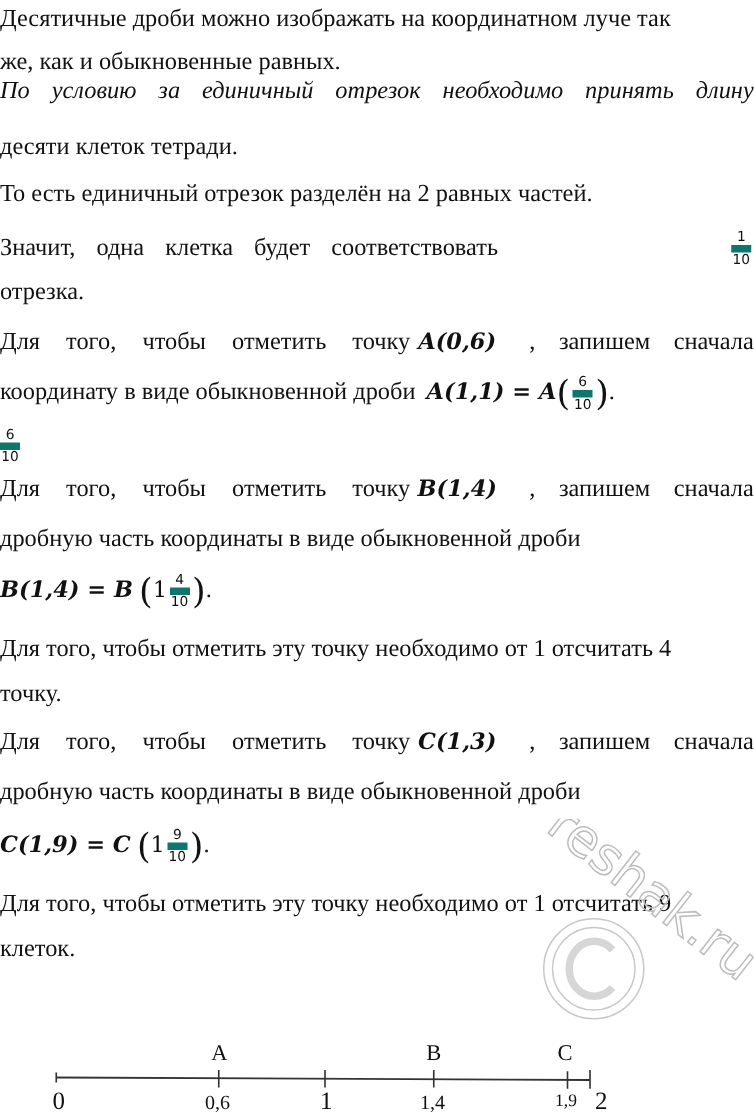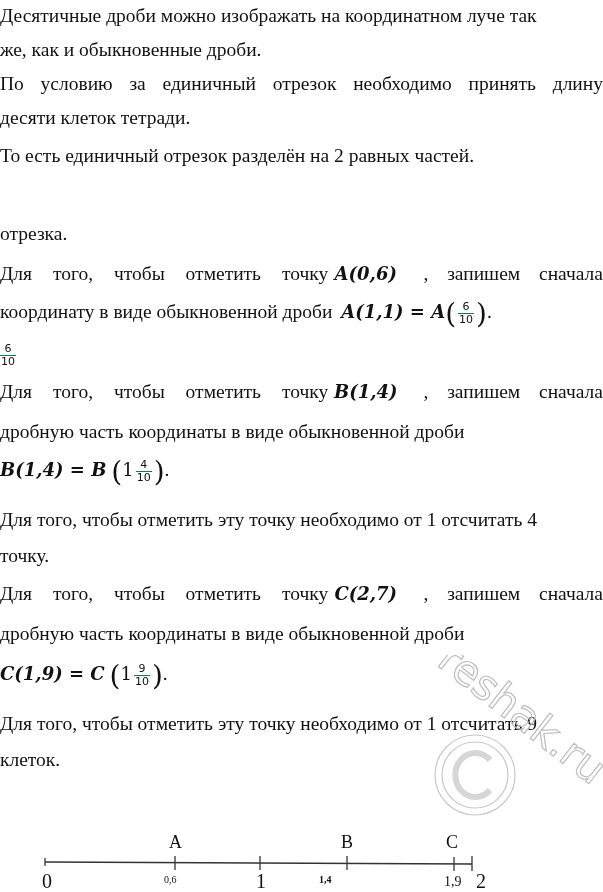--- a/index.html
+++ b/index.html
@@ -4,40 +4,41 @@
 <style>
   html, body { margin:0; padding:0; background:#ffffff; }
   body { width:603px; height:892px; position:relative; overflow:hidden;
          font-family:"Liberation Serif", serif; color:#111; }
   .p { position:absolute; left:0; width:603px; font-size:19.5px; line-height:24px; white-space:nowrap; }
   .j { display:flex; justify-content:space-between; }
   .m { font-family:"DejaVu Serif", serif; font-style:italic; font-size:18px;font-weight:bold; }
   .mn { font-family:"DejaVu Serif", serif; font-size:18px; }
   .frac { display:inline-flex; flex-direction:column; align-items:center; vertical-align:middle; font-family:"DejaVu Sans", sans-serif; font-size:11px; line-height:12px; margin:0 2px; }
   .frac .num { padding:0 1px; }
-  .frac .den { border-top:1px solid #0f766e; padding:0 1px; }
+  .frac .den { border-top:6px solid #0f766e; padding:0 1px; }
   .paren { font-family:"DejaVu Serif", serif; font-size:28px; vertical-align:middle; line-height:24px; font-weight:300; }
   .wm { position:absolute; left:415px; top:655px; width:200px; height:200px; pointer-events:none; }
   .nl { position:absolute; left:0; top:820px; width:603px; height:72px; }
   .lbl { position:absolute; font-family:"Liberation Serif", serif; color:#111; }
 </style>
 </head>
 <body>
 
 <div class="p j" style="top:4px">
     <span>Десятичные дроби можно изображать на координатном луче так</span>
   </div>
-<div class="p" style="top:38px"><span>же, как и обыкновенные дроби.</span></div>
+<div class="p" style="top:38px"><span>же, как и обыкновенные равных.</span></div>
 
-<div class="p" style="top:72px; text-align:justify; text-align-last:justify;"><span>По условию за единичный отрезок необходимо принять длину</span></div>
+<div class="p" style="top:61px; text-align:justify; text-align-last:justify;font-style:italic;"><span>По условию за единичный отрезок необходимо принять длину</span></div>
 <div class="p" style="top:106px"><span>десяти клеток тетради.</span></div>
 
 <div class="p" style="top:144px"><span>То есть единичный отрезок разделён на 2 равных частей.</span></div>
 
 <div class="p j" style="top:184px; align-items:center;">
+  <span style="word-spacing:12px">Значит, одна клетка будет соответствовать</span>
   <span class="frac" style="margin-left:-30px">
       <span class="num">1</span>
       <span class="den">10</span>
     </span>
 </div>
 <div class="p" style="top:222px"><span>отрезка.</span></div>
 
 <div class="p j" style="top:262px">
   <span style="word-spacing:16px">Для того, чтобы отметить точку</span>
   <span class="m" style="margin-left:-20px">A(0,6)</span>
@@ -72,21 +73,21 @@
     </span><span class="paren">)</span><span>.</span>
 </div>
 
 <div class="p j" style="top:508px">
     <span>Для того, чтобы отметить эту точку необходимо от 1 отсчитать 4</span>
   </div>
 <div class="p" style="top:544px"><span>точку.</span></div>
 
 <div class="p j" style="top:582px">
   <span style="word-spacing:16px">Для того, чтобы отметить точку</span>
-  <span class="m" style="margin-left:-20px">C(2,7)</span>
+  <span class="m" style="margin-left:-20px">C(1,3)</span>
   <span style="word-spacing:14px">, запишем сначала</span>
 </div>
 <div class="p" style="top:622px"><span>дробную часть координаты в виде обыкновенной дроби</span></div>
 <div class="p" style="top:662px">
   <span class="m">C(1,9) = C</span>
   <span class="paren">(</span><span class="mn">1</span><span class="frac">
       <span class="num">9</span>
       <span class="den">10</span>
     </span><span class="paren">)</span><span>.</span>
 </div>
@@ -112,18 +113,18 @@
     <line x1="175" y1="36" x2="175" y2="50" stroke="#333" stroke-width="1.3"></line>
     <line x1="260" y1="36" x2="260" y2="50" stroke="#333" stroke-width="1.3"></line>
     <line x1="347" y1="36" x2="347" y2="50" stroke="#333" stroke-width="1.3"></line>
     <line x1="454" y1="37" x2="454" y2="51" stroke="#333" stroke-width="1.3"></line>
     <line x1="472" y1="36" x2="472" y2="51" stroke="#333" stroke-width="1.3"></line>
   </svg>
   <span class="lbl" style="left:169px; top:12px; font-size:18px;">A</span>
   <span class="lbl" style="left:341px; top:12px; font-size:18px;">B</span>
   <span class="lbl" style="left:446px; top:12px; font-size:18px;">C</span>
   <span class="lbl" style="left:42px; top:50px; font-size:20px;">0</span>
-  <span class="lbl" style="left:164px; top:54px; font-size:10px;">0,6</span>
+  <span class="lbl" style="left:164px; top:54px; font-size:16px;">0,6</span>
   <span class="lbl" style="left:256px; top:50px; font-size:20px;">1</span>
-  <span class="lbl" style="left:319px; top:54px; font-size:10px;font-weight:bold;">1,4</span>
+  <span class="lbl" style="left:336px; top:54px; font-size:16px;">1,4</span>
   <span class="lbl" style="left:444px; top:54px; font-size:14px;">1,9</span>
   <span class="lbl" style="left:476px; top:50px; font-size:20px;">2</span>
 </div>
 
 </body></html>

